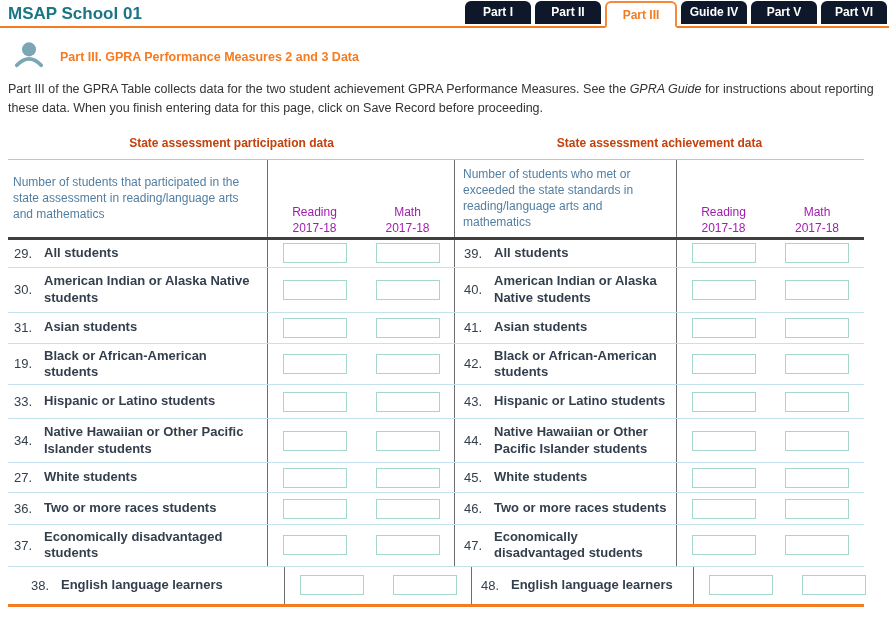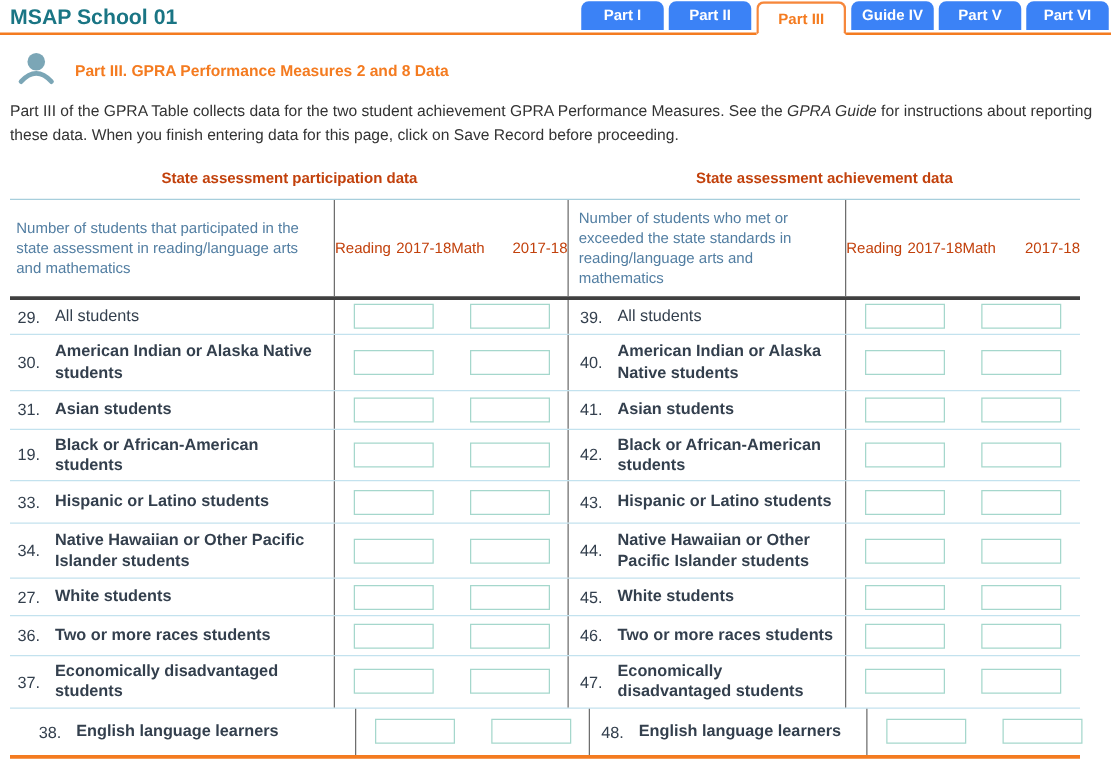--- a/index.html
+++ b/index.html
@@ -5,21 +5,21 @@
   * { box-sizing: border-box; margin: 0; padding: 0; }
   html,body { width: 889px; height: 625px; background: #fff;
     font-family: "Liberation Sans", sans-serif; overflow: hidden; }
 
   
   .topbar { position: relative; height: 28px; border-bottom: 2px solid #F47B20; }
   .page-title { position: absolute; left: 8px; top: 4px; font-size: 17px;
     font-weight: bold; color: #1A7584; }
   .tabs { position: absolute; right: 2px; bottom: -2px; display: flex; gap: 4px; }
   .tab { width: 66px; height: 23px; line-height: 23px; text-align: center;
-    background: #3b82f6; color: #fff; font-size: 12px; font-weight: bold;
+    background: #0f172a; color: #fff; font-size: 12px; font-weight: bold;
     border-radius: 6px 6px 0 0; cursor: pointer; }
   .tab.active { background: #fff; color: #F47B20; height: 27px; line-height: 25px;
     border: 2px solid #F6873B; border-bottom: 2px solid #fff; width: 72px;
     position: relative; z-index: 2; }
 
   
   .part-heading { display: flex; align-items: center; gap: 16px;
     margin: 12px 0 6px 14px; height: 34px; }
   .part-heading .txt { color: #F47B20; font-size: 12.5px; font-weight: bold; }
 
@@ -38,27 +38,27 @@
   .gpra-table { width: 856px; margin-left: 8px; border-top: 1px solid #A7CEDC;
     border-bottom: 3px solid #F47B20; }
   .trow { display: grid; grid-template-columns: 260px 93px 94px 222px 93px 94px;
     border-bottom: 1px solid #C3E2EE; align-items: stretch; }
   .trow.header { border-bottom: 3px solid #404040; min-height: 57px; }
   .trow:last-child { border-bottom: none; margin-left: 17px; }
   .cell { display: flex; align-items: center; }
   .bdr { border-right: 1px solid #6E6E6E; }
   .desc-cell { padding: 6px 10px 6px 5px; color: #527EA2; font-size: 12px;
     line-height: 1.35; align-items: center; }
-  .colhead { flex-direction: row; justify-content: space-between; color: #c2410c;
+  .colhead { flex-direction: column; justify-content: flex-end; color: #a21caf;
     font-size: 12px; line-height: 1.35; text-align: center; }
   .label-cell { padding: 4px 6px 4px 6px; font-size: 13px; color: #333F4D; }
   .label-cell .num { width: 30px; flex-shrink: 0; color: #333F4D;
     font-weight: normal; align-self: center; }
   .label-cell .lbl { font-weight: bold; line-height: 1.25; }
-  .trow.first-row .lbl { font-weight: normal; }
+  .trow.first-row .lbl { font-weight: bold; }
   .input-cell { justify-content: center; }
   .num-input { width: 64px; height: 20px; border: 1px solid #A5D7CC;
     background: #fff; outline: none; font-size: 12px; padding: 0 4px;
     font-family: "Liberation Sans", sans-serif; }
   
   .h27{min-height:28px}.h45{min-height:45px}.h31{min-height:31px}
   .h37{min-height:37px}.h34{min-height:34px}.h44{min-height:44px}
   .h30{min-height:30px}.h32{min-height:32px}.h38{min-height:38px}
 
   
@@ -83,21 +83,21 @@
   </div>
 </div>
 
 <div class="part-heading">
   <span>
     <svg width="30" height="30" viewBox="0 0 32 32">
       <circle cx="16" cy="10" r="7.5" fill="#7BA6B6"></circle>
       <path d="M3 27 Q16 13 29 27" fill="none" stroke="#7BA6B6" stroke-width="4" stroke-linecap="round"></path>
     </svg>
   </span>
-  <span class="txt">Part III. GPRA Performance Measures 2 and 8 Data</span>
+  <span class="txt">Part III. GPRA Performance Measures 2 and 3 Data</span>
 </div>
 
 <p class="intro"><span>Part III of the GPRA Table collects data for the two student achievement GPRA Performance Measures. See the </span><span class="em">GPRA Guide</span><span> for instructions about reporting these data. When you finish entering data for this page, click on Save Record before proceeding.</span></p>
 
 <div class="section-titles">
   <div class="st-left"><span>State assessment participation data</span></div>
   <div class="st-right"><span>State assessment achievement data</span></div>
 </div>
 
 <div class="gpra-table">

